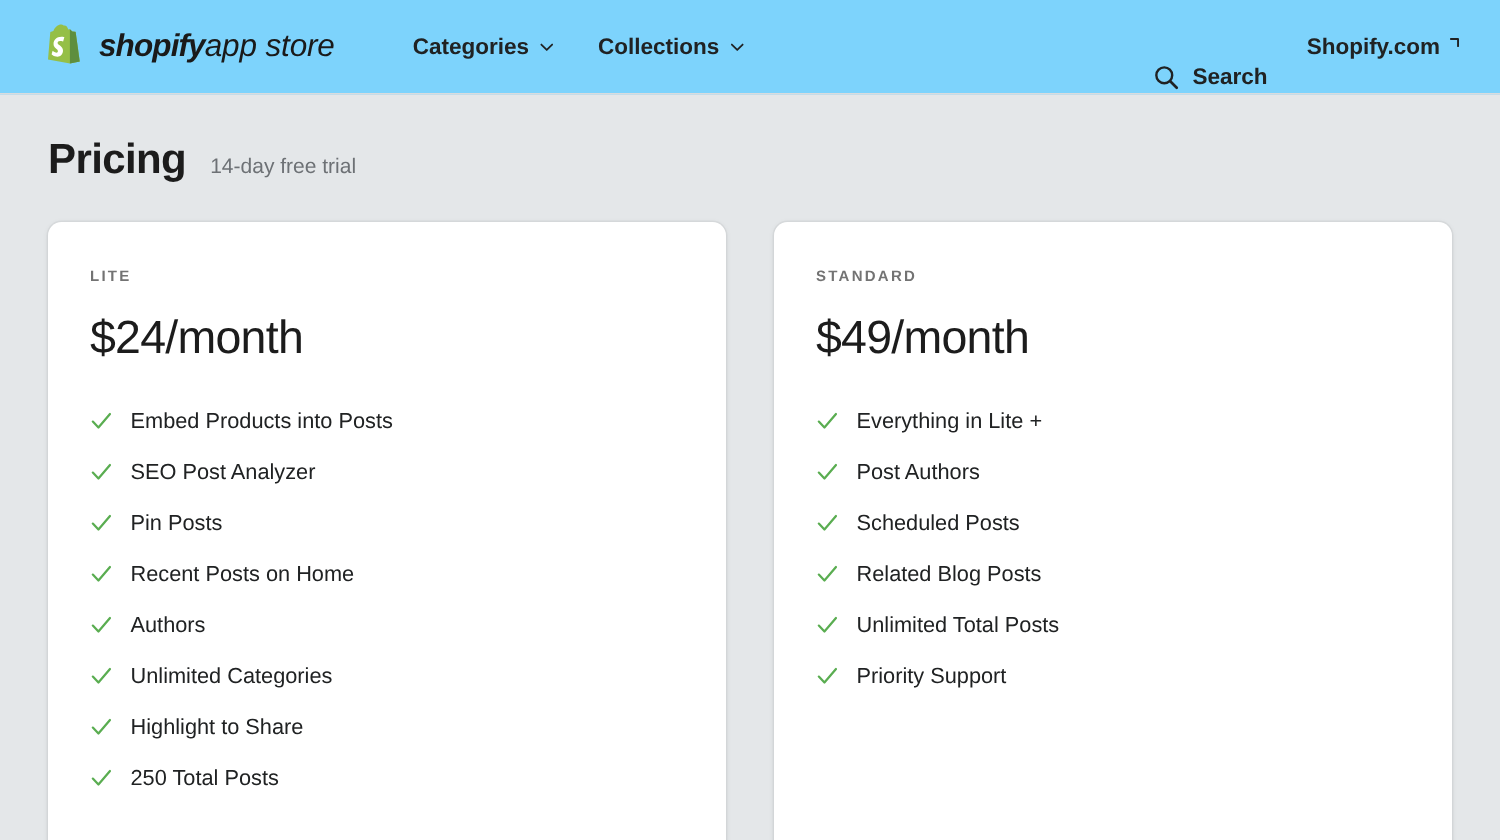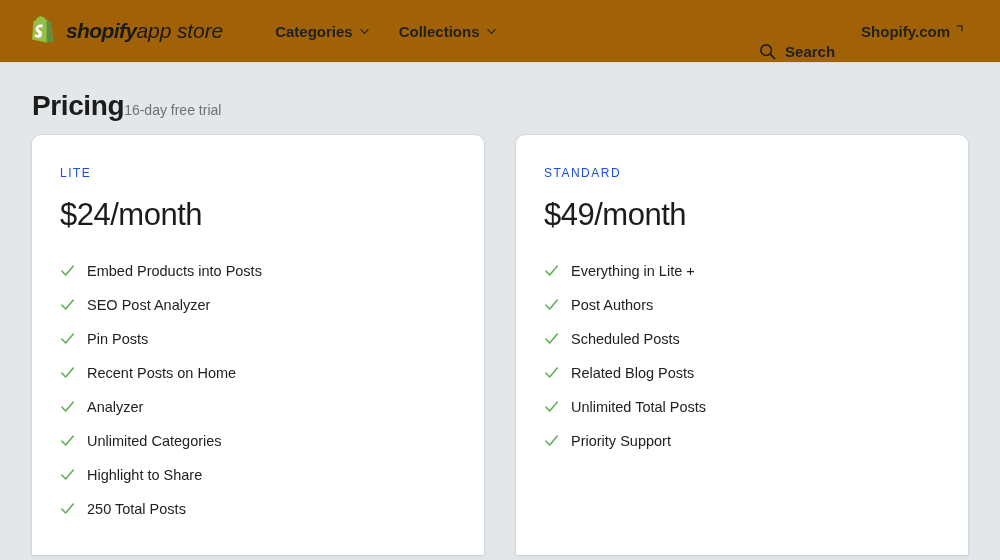--- a/index.html
+++ b/index.html
@@ -12,25 +12,25 @@
 
   body {
     font-family: "Liberation Sans", sans-serif;
     background: #e4e7e9;
     -webkit-font-smoothing: antialiased;
   }
 
   
   .header {
     height: 63px;
-    background: #a16207;
+    background: #7dd3fc;
     border-bottom: 1px solid #d9dcde;
     display: flex;
     align-items: center;
-    padding: 0 36px 0 30px;
+    padding: 0 26px 0 30px;
     position: relative;
   }
 
   .brand {
     display: flex;
     align-items: center;
     gap: 9px;
   }
 
   .brand-logo {
@@ -126,22 +126,23 @@
   }
 
   
   .page {
     padding: 0 32px;
   }
 
   .page-head {
     display: flex;
     align-items: baseline;
+    gap: 16px;
     padding-top: 27px;
-    padding-bottom: 13px;
+    padding-bottom: 26px;
   }
 
   .page-title {
     font-size: 28px;
     font-weight: 700;
     color: #1c1c1c;
     letter-spacing: -0.4px;
   }
 
   .page-sub {
@@ -158,24 +159,24 @@
   .plan-card {
     flex: 1 1 0;
     background: #ffffff;
     border-radius: 9px 9px 0 0;
     box-shadow: 0 0 0 1px rgba(0,0,0,0.045), 0 1px 4px rgba(0,0,0,0.07);
     padding: 31px 28px 0 28px;
     min-height: 420px;
   }
 
   .plan-name {
-    font-size: 12px;
+    font-size: 10px;
     letter-spacing: 1.5px;
-    color: #1d4ed8;
-    font-weight: 400;
+    color: #737373;
+    font-weight: 700;
     text-transform: uppercase;
   }
 
   .plan-price {
     font-size: 31px;
     font-weight: 400;
     color: #1c1c1c;
     margin-top: 17px;
     letter-spacing: -0.5px;
   }
@@ -251,21 +252,21 @@
       </svg>
     </div>
 
   </div>
 </div>
 
 <div class="page">
 
   <div class="page-head">
     <h1 class="page-title">Pricing</h1>
-    <span class="page-sub">16-day free trial</span>
+    <span class="page-sub">14-day free trial</span>
   </div>
 
   <div class="plans">
 
     <div class="plan-card">
       <div class="plan-name">LITE</div>
       <div class="plan-price">$24/month</div>
       <ul class="features">
         <li class="feature">
           <svg class="check-icon" viewBox="0 0 16 16">
@@ -288,21 +289,21 @@
         <li class="feature">
           <svg class="check-icon" viewBox="0 0 16 16">
               <path d="M2 8.6l4 4.2L14.2 3.2" fill="none" stroke="#5aad51" stroke-width="1.6" stroke-linecap="round" stroke-linejoin="round"></path>
             </svg>
           <span class="feature-label">Recent Posts on Home</span>
         </li>
         <li class="feature">
           <svg class="check-icon" viewBox="0 0 16 16">
               <path d="M2 8.6l4 4.2L14.2 3.2" fill="none" stroke="#5aad51" stroke-width="1.6" stroke-linecap="round" stroke-linejoin="round"></path>
             </svg>
-          <span class="feature-label">Analyzer</span>
+          <span class="feature-label">Authors</span>
         </li>
         <li class="feature">
           <svg class="check-icon" viewBox="0 0 16 16">
               <path d="M2 8.6l4 4.2L14.2 3.2" fill="none" stroke="#5aad51" stroke-width="1.6" stroke-linecap="round" stroke-linejoin="round"></path>
             </svg>
           <span class="feature-label">Unlimited Categories</span>
         </li>
         <li class="feature">
           <svg class="check-icon" viewBox="0 0 16 16">
               <path d="M2 8.6l4 4.2L14.2 3.2" fill="none" stroke="#5aad51" stroke-width="1.6" stroke-linecap="round" stroke-linejoin="round"></path>

